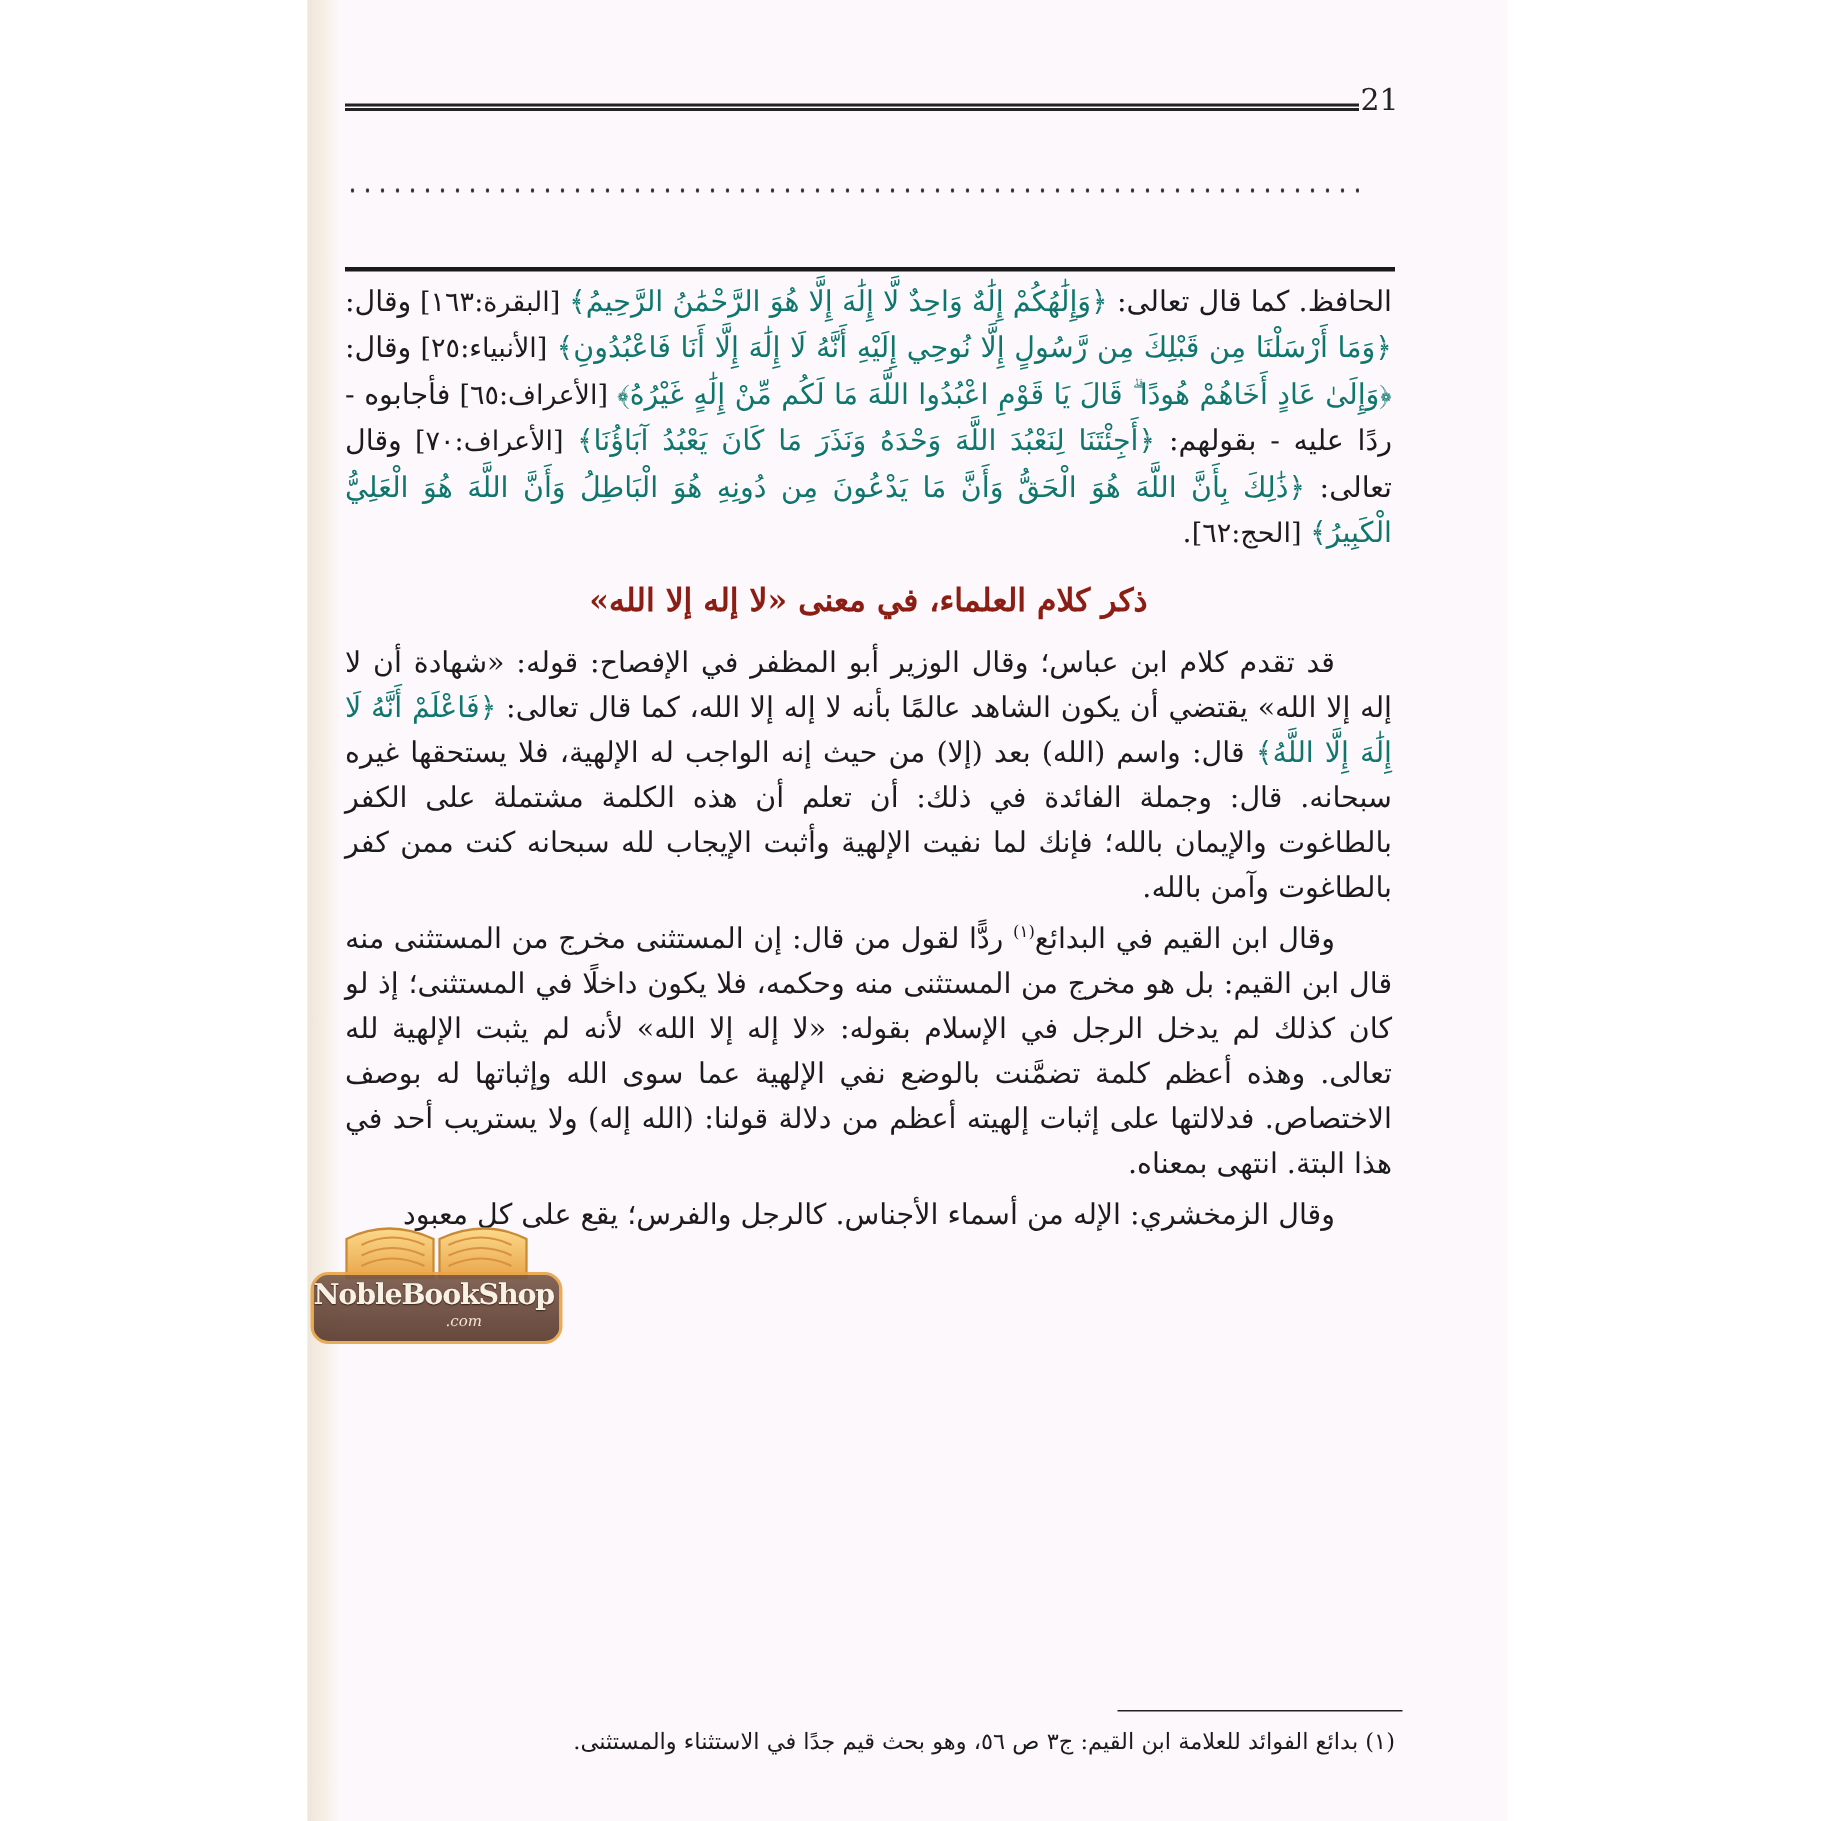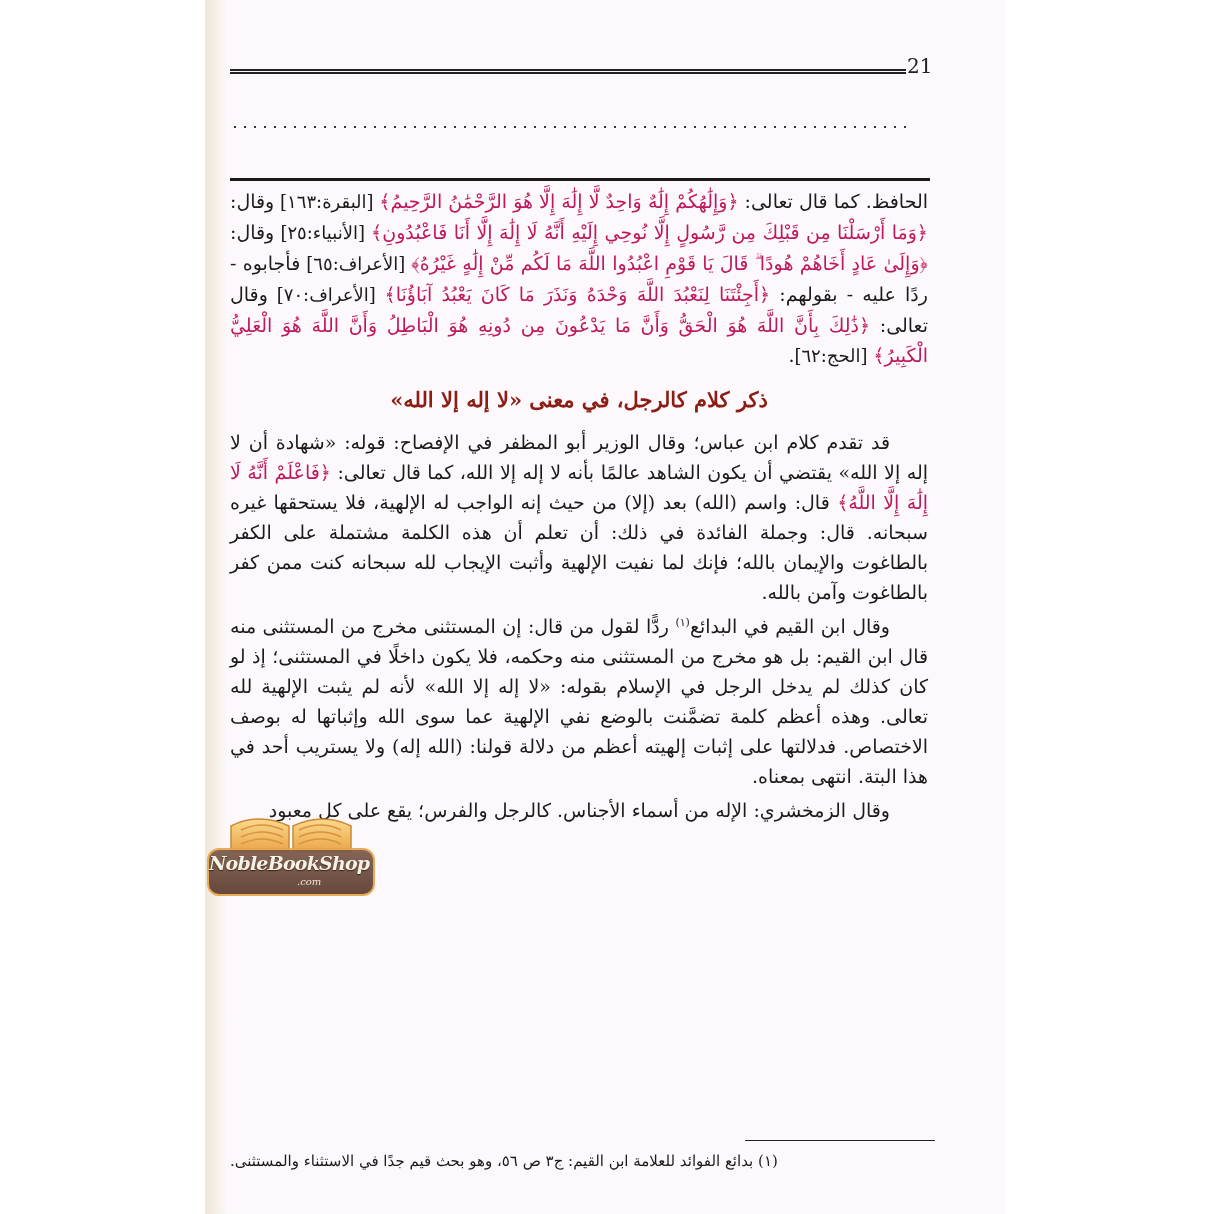--- a/index.html
+++ b/index.html
@@ -53,39 +53,39 @@
     left: 25px; top: 186px;
     width: 698px;
     direction: rtl;
     text-align: justify;
     font-size: 19px;
     line-height: 30px;
     color: #1b1b1b;
   }
   .content p { margin: 0 0 4px 0; }
   .content p.indent { text-indent: 38px; }
-  .verse { color: #be185d; }
+  .verse { color: #0f766e; }
   .ref { font-size: 18px; }
   .heading {
     text-align: center;
     color: #8b1e14;
     font-weight: bold;
     font-size: 21px;
     margin: 14px 0 12px 0 !important;
   }
   .footnote-mark { font-size: 11px; vertical-align: super; line-height: 0; }
   .footnote-rule {
     position: absolute; left: 540px; top: 1140px;
     width: 190px; height: 1px;
     background: #222;
   }
   .footnote {
     position: absolute; left: 25px; top: 1150px;
     width: 700px;
-    direction: rtl; text-align: left;
+    direction: rtl; text-align: right;
     font-size: 15px; line-height: 22px;
     color: #1b1b1b;
   }
   .logo {
     position: absolute;
     left: 0px; top: 812px;
     width: 172px; height: 90px;
   }
   .logo-book {
     position: absolute; left: 22px; top: 0;
@@ -98,21 +98,21 @@
     background: linear-gradient(to bottom, #7a5a4a 0%, #5a3a2e 100%);
     border: 2px solid #e9a54a;
     box-sizing: border-box;
     opacity: 0.92;
   }
   .logo-text {
     position: absolute; left: 4px; top: 40px;
     width: 136px;
     text-align: center;
     font-family: "DejaVu Serif", serif;
-    font-style: italic; font-weight: bold;
+    font-weight: bold;
     font-size: 19px;
     color: #f7f1e6;
     letter-spacing: -0.8px;
     text-shadow: 0 1px 1px #3a2218;
   }
   .logo-sub {
     position: absolute; left: 92px; top: 64px;
     font-family: "DejaVu Serif", serif;
     font-style: italic;
     font-size: 10px;
@@ -126,21 +126,21 @@
   <div class="page-edge"></div>
 
   <div class="page-number">21</div>
   <div class="header-rule"></div>
   <div class="dotted-line"></div>
   <div class="top-rule"></div>
 
   <div class="content">
     <p id="para-0"><span>الحافظ. كما قال تعالى: </span><span class="verse">﴿وَإِلَٰهُكُمْ إِلَٰهٌ وَاحِدٌ لَّا إِلَٰهَ إِلَّا هُوَ الرَّحْمَٰنُ الرَّحِيمُ﴾</span><span class="ref"> [البقرة:١٦٣] </span><span>وقال: </span><span class="verse">﴿وَمَا أَرْسَلْنَا مِن قَبْلِكَ مِن رَّسُولٍ إِلَّا نُوحِي إِلَيْهِ أَنَّهُ لَا إِلَٰهَ إِلَّا أَنَا فَاعْبُدُونِ﴾</span><span class="ref"> [الأنبياء:٢٥] </span><span>وقال: </span><span class="verse">﴿وَإِلَىٰ عَادٍ أَخَاهُمْ هُودًا ۗ قَالَ يَا قَوْمِ اعْبُدُوا اللَّهَ مَا لَكُم مِّنْ إِلَٰهٍ غَيْرُهُ﴾</span><span class="ref"> [الأعراف:٦٥] </span><span>فأجابوه - ردًا عليه - بقولهم: </span><span class="verse">﴿أَجِئْتَنَا لِنَعْبُدَ اللَّهَ وَحْدَهُ وَنَذَرَ مَا كَانَ يَعْبُدُ آبَاؤُنَا﴾</span><span class="ref"> [الأعراف:٧٠] </span><span>وقال تعالى: </span><span class="verse">﴿ذَٰلِكَ بِأَنَّ اللَّهَ هُوَ الْحَقُّ وَأَنَّ مَا يَدْعُونَ مِن دُونِهِ هُوَ الْبَاطِلُ وَأَنَّ اللَّهَ هُوَ الْعَلِيُّ الْكَبِيرُ﴾</span><span class="ref"> [الحج:٦٢]</span><span>.</span></p>
 
-    <p class="heading">ذكر كلام كالرجل، في معنى «لا إله إلا الله»</p>
+    <p class="heading">ذكر كلام العلماء، في معنى «لا إله إلا الله»</p>
 
     <p class="indent">
       <span>قد تقدم كلام ابن عباس؛ وقال الوزير أبو المظفر في الإفصاح: قوله: «شهادة أن لا إله إلا الله» يقتضي أن يكون الشاهد عالمًا بأنه لا إله إلا الله، كما قال تعالى: </span><span class="verse">﴿فَاعْلَمْ أَنَّهُ لَا إِلَٰهَ إِلَّا اللَّهُ﴾</span><span> قال: واسم (الله) بعد (إلا) من حيث إنه الواجب له الإلهية، فلا يستحقها غيره سبحانه. قال: وجملة الفائدة في ذلك: أن تعلم أن هذه الكلمة مشتملة على الكفر بالطاغوت والإيمان بالله؛ فإنك لما نفيت الإلهية وأثبت الإيجاب لله سبحانه كنت ممن كفر بالطاغوت وآمن بالله.</span>
     </p>
     <p class="indent">
       <span>وقال ابن القيم في البدائع</span><span class="footnote-mark">(١)</span><span> ردًّا لقول من قال: إن المستثنى مخرج من المستثنى منه قال ابن القيم: بل هو مخرج من المستثنى منه وحكمه، فلا يكون داخلًا في المستثنى؛ إذ لو كان كذلك لم يدخل الرجل في الإسلام بقوله: «لا إله إلا الله» لأنه لم يثبت الإلهية لله تعالى. وهذه أعظم كلمة تضمَّنت بالوضع نفي الإلهية عما سوى الله وإثباتها له بوصف الاختصاص. فدلالتها على إثبات إلهيته أعظم من دلالة قولنا: (الله إله) ولا يستريب أحد في هذا البتة. انتهى بمعناه.</span>
     </p>
     <p class="indent">وقال الزمخشري: الإله من أسماء الأجناس. كالرجل والفرس؛ يقع على كل معبود</p>
   </div>
 

